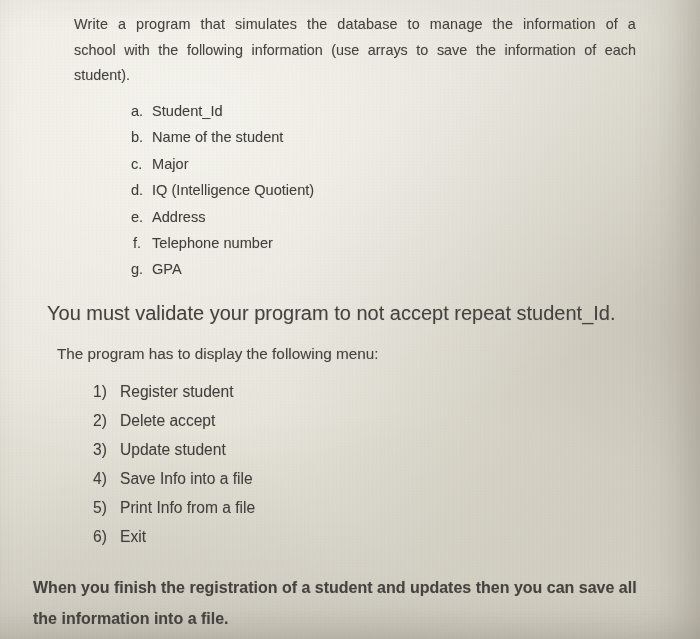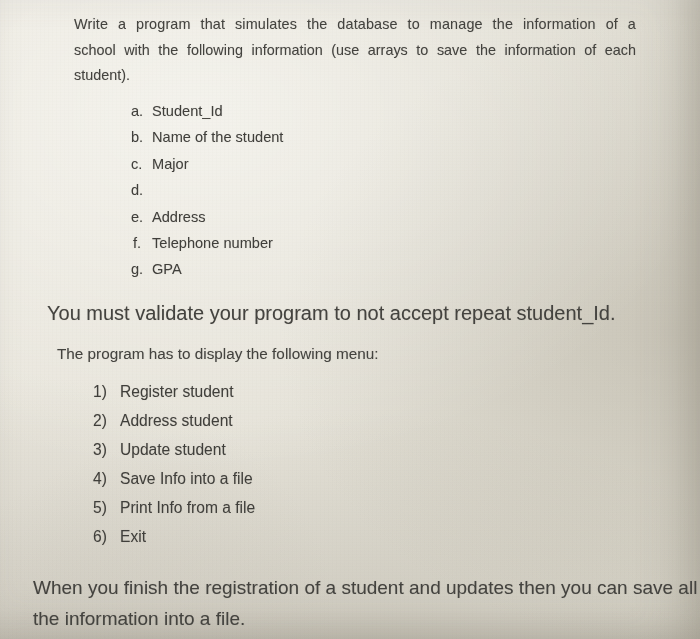--- a/index.html
+++ b/index.html
@@ -91,22 +91,23 @@
     top: 343px;
     font-size: 15.3px;
     line-height: 22px;
     white-space: nowrap;
   }
 
   .para-closing {
     left: 33px;
     top: 572px;
     width: 636px;
-    font-size: 19px;
+    font-size: 16px;
     line-height: 31px;
+    font-weight: bold;
   }
   .para-closing .cl {
     display: block;
     white-space: nowrap;
   }
 
   
   .list-letters {
     position: absolute;
     left: 131px;
@@ -179,20 +180,21 @@
       <li>
         <span class="marker">b.</span>
         <span class="label">Name of the student</span>
       </li>
       <li>
         <span class="marker">c.</span>
         <span class="label">Major</span>
       </li>
       <li>
         <span class="marker">d.</span>
+        <span class="label">IQ (Intelligence Quotient)</span>
       </li>
       <li>
         <span class="marker">e.</span>
         <span class="label">Address</span>
       </li>
       <li>
         <span class="marker narrow">f.</span>
         <span class="label">Telephone number</span>
       </li>
       <li>
@@ -205,21 +207,21 @@
 
     <div class="para para-menu-intro">The program has to display the following menu:</div>
 
     <ul class="list-numbers">
       <li>
         <span class="marker">1)</span>
         <span class="label">Register student</span>
       </li>
       <li>
         <span class="marker">2)</span>
-        <span class="label">Address student</span>
+        <span class="label">Delete accept</span>
       </li>
       <li>
         <span class="marker">3)</span>
         <span class="label">Update student</span>
       </li>
       <li>
         <span class="marker">4)</span>
         <span class="label">Save Info into a file</span>
       </li>
       <li>

